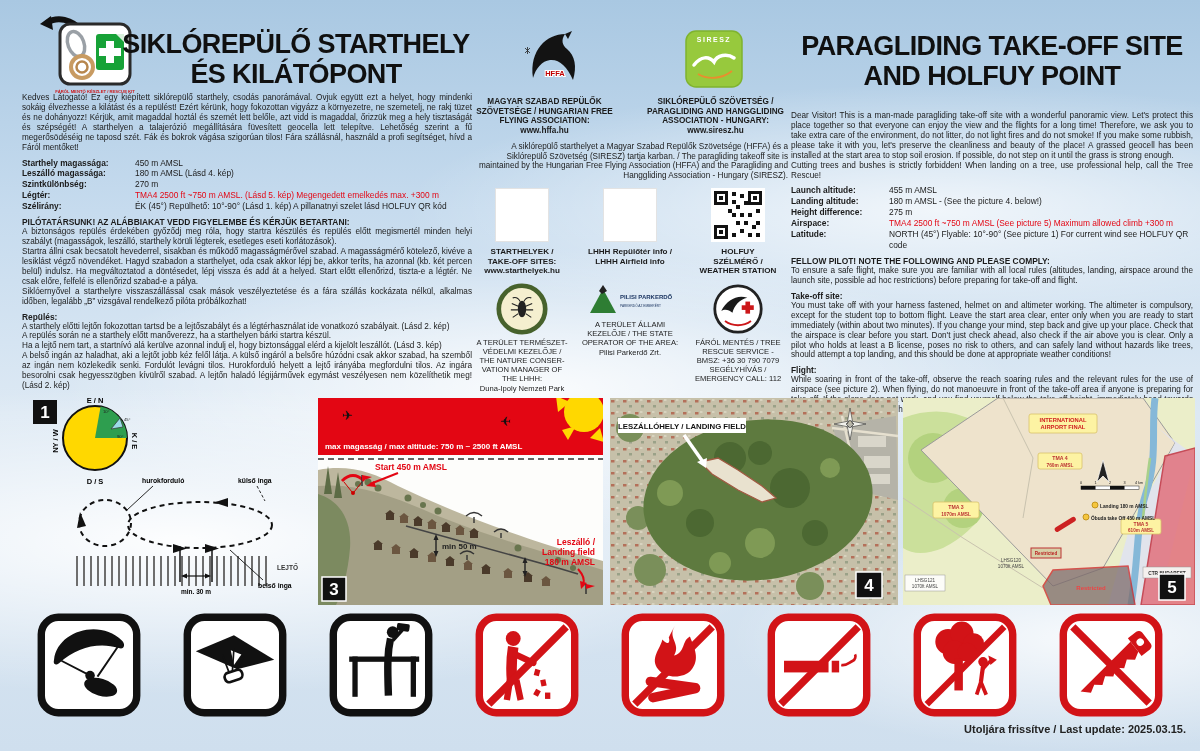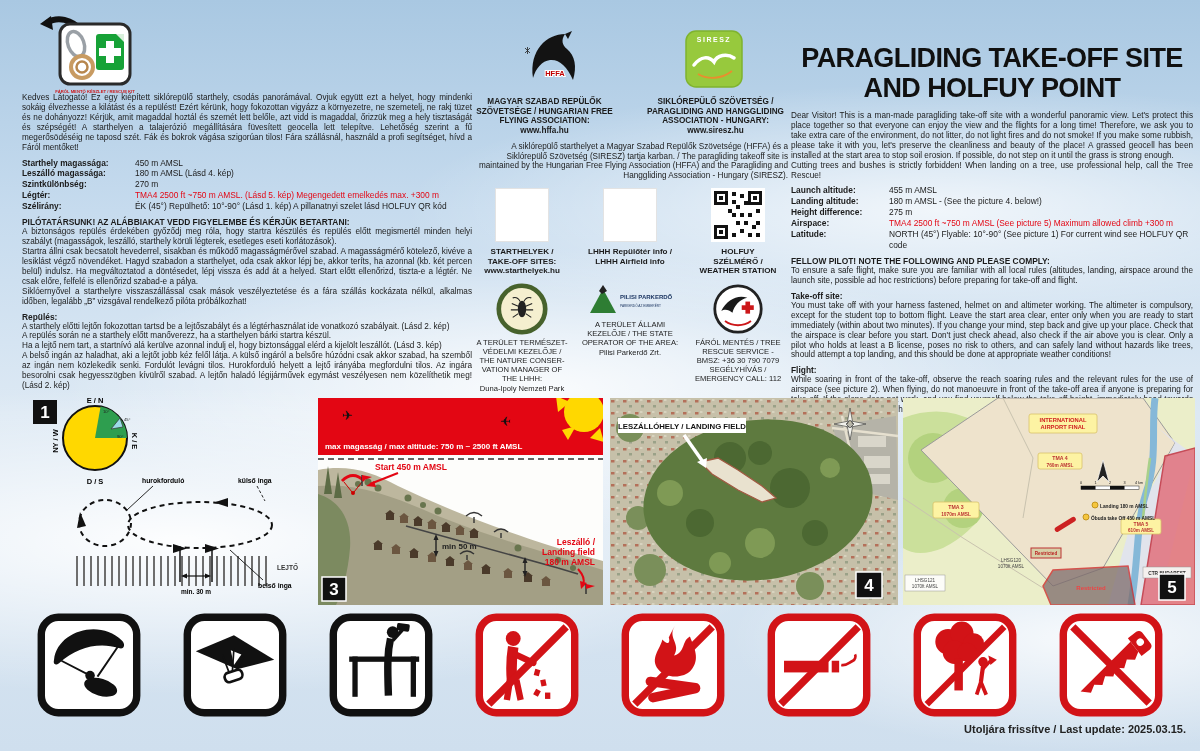--- a/index.html
+++ b/index.html
@@ -7,21 +7,21 @@
     font-family:"Liberation Sans",sans-serif;color:#1b1b1b;
     background:
       radial-gradient(900px 220px at 15% 72%, rgba(255,255,255,.95), rgba(255,255,255,0) 70%),
       radial-gradient(760px 180px at 78% 28%, rgba(255,255,255,.75), rgba(255,255,255,0) 70%),
       radial-gradient(680px 200px at 45% 52%, rgba(255,255,255,.85), rgba(255,255,255,0) 70%),
       radial-gradient(500px 160px at 90% 85%, rgba(255,255,255,.8), rgba(255,255,255,0) 70%),
       linear-gradient(180deg,#a9c8e2 0%,#c6dbee 28%,#dde9f4 55%,#cfdfee 100%);}
   .title{position:absolute;font-weight:bold;font-size:27px;line-height:1.1;text-align:center;
     letter-spacing:-0.6px;color:#101010;}
   .title-hu{left:118px;top:30px;width:356px;}
-  .title-en{left:788px;top:44px;width:408px;}
+  .title-en{left:788px;top:32px;width:408px;}
   .col-left{position:absolute;left:22px;top:93px;width:450px;height:303px;overflow:hidden;}
   .col-right{position:absolute;left:791px;top:93px;width:402px;height:303px;overflow:hidden;margin-top:18px;}
   .col-mid{position:absolute;left:472px;top:24px;width:316px;height:372px;text-align:center;overflow:hidden;}
   .para{font-size:8.2px;line-height:1.21;text-align:justify;}
   .pre{white-space:pre-line;}
   .datagrid{display:grid;grid-template-columns:113px 1fr;font-size:8.4px;line-height:1.3;margin-top:5px;}
   .datagrid.en{grid-template-columns:98px 1fr;}
   .dlabel{font-weight:bold;}
   .redtxt{color:#e30613;}
   .heading{font-weight:bold;font-size:8.4px;margin-top:5px;}
@@ -53,20 +53,24 @@
     <ellipse cx="36" cy="30" rx="8" ry="13" fill="none" stroke="#9aa0a6" stroke-width="3.5" transform="rotate(-20 36 30)"></ellipse>
     <circle cx="42" cy="53" r="11" fill="none" stroke="#c89b62" stroke-width="4"></circle>
     <circle cx="42" cy="53" r="5.5" fill="none" stroke="#b7874e" stroke-width="2.5"></circle>
     <rect x="56" y="20" width="28" height="36" rx="3" fill="#17a237"></rect>
     <rect x="66" y="27" width="8" height="22" fill="#fff"></rect>
     <rect x="59" y="34" width="22" height="8" fill="#fff"></rect>
     <polygon points="76,20 84,20 84,28" fill="#d9f0dc"></polygon>
     <text x="55" y="79" font-size="4.2" font-weight="bold" fill="#cc1719" text-anchor="middle">FÁRÓL MENTŐ KÉSZLET / RESCUE KIT</text>
   </svg>
 
+  <div class="title title-hu">
+    <div>SIKLÓREPÜLŐ STARTHELY</div>
+    <div>ÉS KILÁTÓPONT</div>
+  </div>
   <div class="title title-en">
     <div>PARAGLIDING TAKE-OFF SITE</div>
     <div>AND HOLFUY POINT</div>
   </div>
 
   <div class="col-left">
     <div class="para pre">Kedves Látogató! Ez egy kiépített siklórepülő starthely, csodás panorámával. Óvjuk együtt ezt a helyet, hogy mindenki sokáig élvezhesse a kilátást és a repülést! Ezért kérünk, hogy fokozottan vigyázz a környezetre, ne szemetelj, ne rakj tüzet és ne dohányozz! Kérjük, amit magaddal hoztál és szemét lett belőle, azt vidd is magaddal, őrizzük meg a hely tisztaságát és szépségét! A starthelyen a talajerózió megállítására füvesített geocella lett telepítve. Lehetőség szerint a fű megerősödéséig ne taposd szét. Fák és bokrok vágása szigorúan tilos! Fára szállásnál, használd a profi segítséget, hívd a Fáról mentőket!</div>
     <div class="datagrid">
       <div class="dlabel">Starthely magassága:</div>
         <div>450 m AMSL</div>

